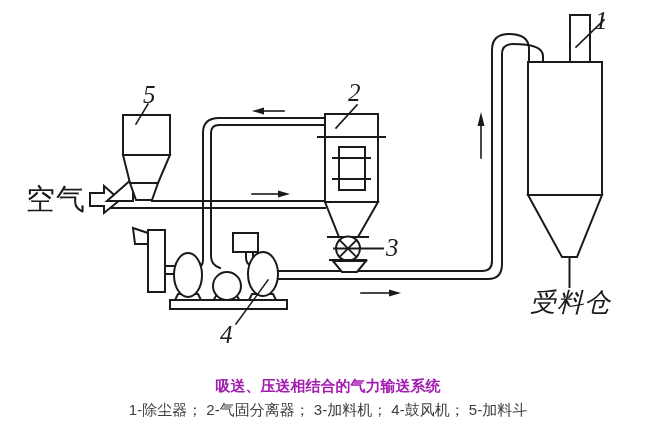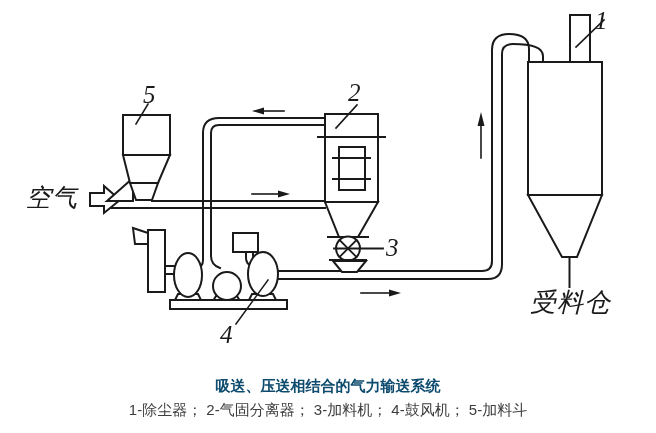--- a/index.html
+++ b/index.html
@@ -15,28 +15,28 @@
     position:absolute;
     color:#1a1a1a;
     font-family:"Liberation Serif","DejaVu Serif",serif;
     line-height:1;
     white-space:nowrap;
   }
   .num{
     font-size:25px;
     font-style:italic;
   }
-  .cjk-big{font-size:25px;letter-spacing:1px;font-style:italic;}
+  .cjk-big{font-size:29px;letter-spacing:1px;}
   .cjk-bin{font-size:26px;letter-spacing:1px;}
   .caption-wrap{
     position:absolute;left:0;top:377px;width:656px;
     text-align:center;
   }
   .caption-title{
-    font-size:15px;font-weight:bold;color:#0c4a6e;
+    font-size:15px;font-weight:bold;color:#a21caf;
   }
   .caption-legend{
     position:absolute;left:0;top:401px;width:656px;
     text-align:center;
     font-size:15px;color:#3d3d3d;
   }
 </style>
 </head>
 <body>
 

